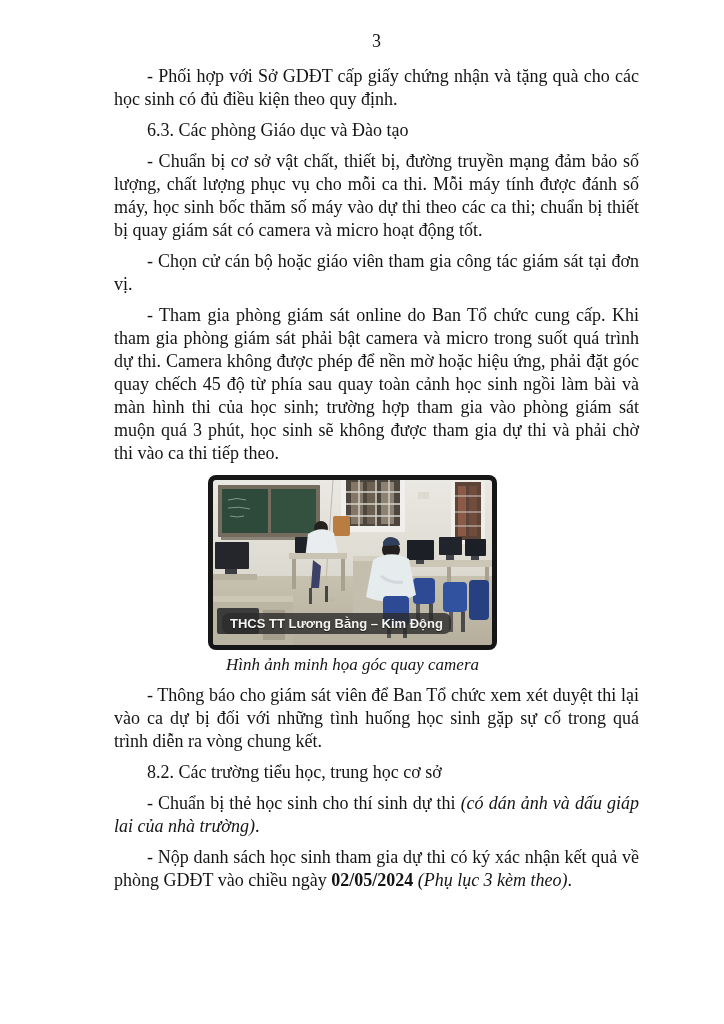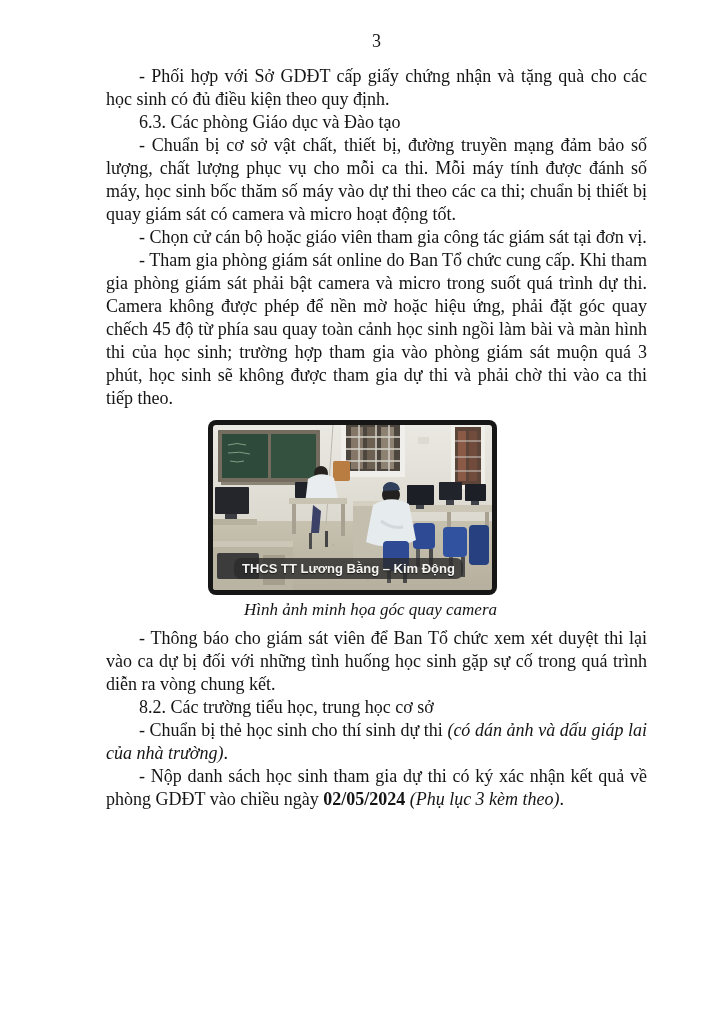--- a/index.html
+++ b/index.html
@@ -16,51 +16,51 @@
     position:absolute;
     left:106px;top:30px;
     width:541px;
   }
   .page-number{
     text-align:center;
     font-size:18px;line-height:22px;
     margin-bottom:13px;
   }
   .blocks p{
-    margin:0;
+    margin:8px;
     font-size:18px;
     line-height:23px;
     text-align:justify;
     text-indent:33px;
   }
   .blocks p.caption{
     width:289px;
     margin:3px 0 6px 102px;
-    text-align:right;
+    text-align:center;
     text-indent:0;
     font-size:17px;
     font-style:italic;
   }
   .b{font-weight:bold;}
   .i{font-style:italic;}
   .photo-figure{
     margin:10px 0 0 102px;
     width:289px;
   }
   .photo-frame{
     position:relative;
     width:279px;height:165px;
     background:#161616;
     border-radius:8px;
     padding:5px;
   }
   .photo-frame svg{display:block;border-radius:3px;}
   .photo-overlay-label{
     position:absolute;
-    left:26px;bottom:16px;
+    left:14px;bottom:16px;
     background:rgba(42,42,42,0.80);
     color:#f4f4f2;
     font-family:"Liberation Sans","DejaVu Sans",sans-serif;
     font-weight:bold;
     font-size:13px;line-height:15px;
     padding:3px 8px;
     border-radius:7px;
     white-space:nowrap;
     text-shadow:0 1px 1px rgba(0,0,0,0.6);
   }

